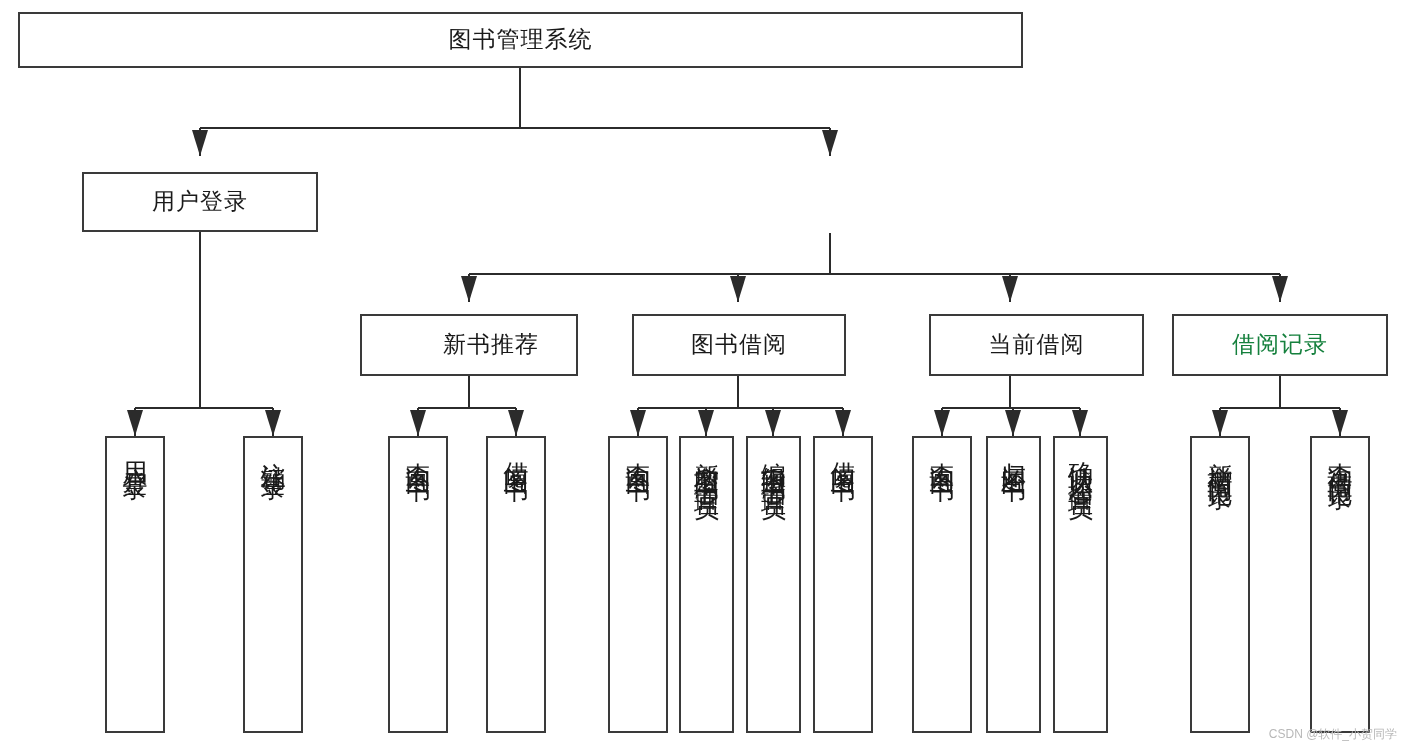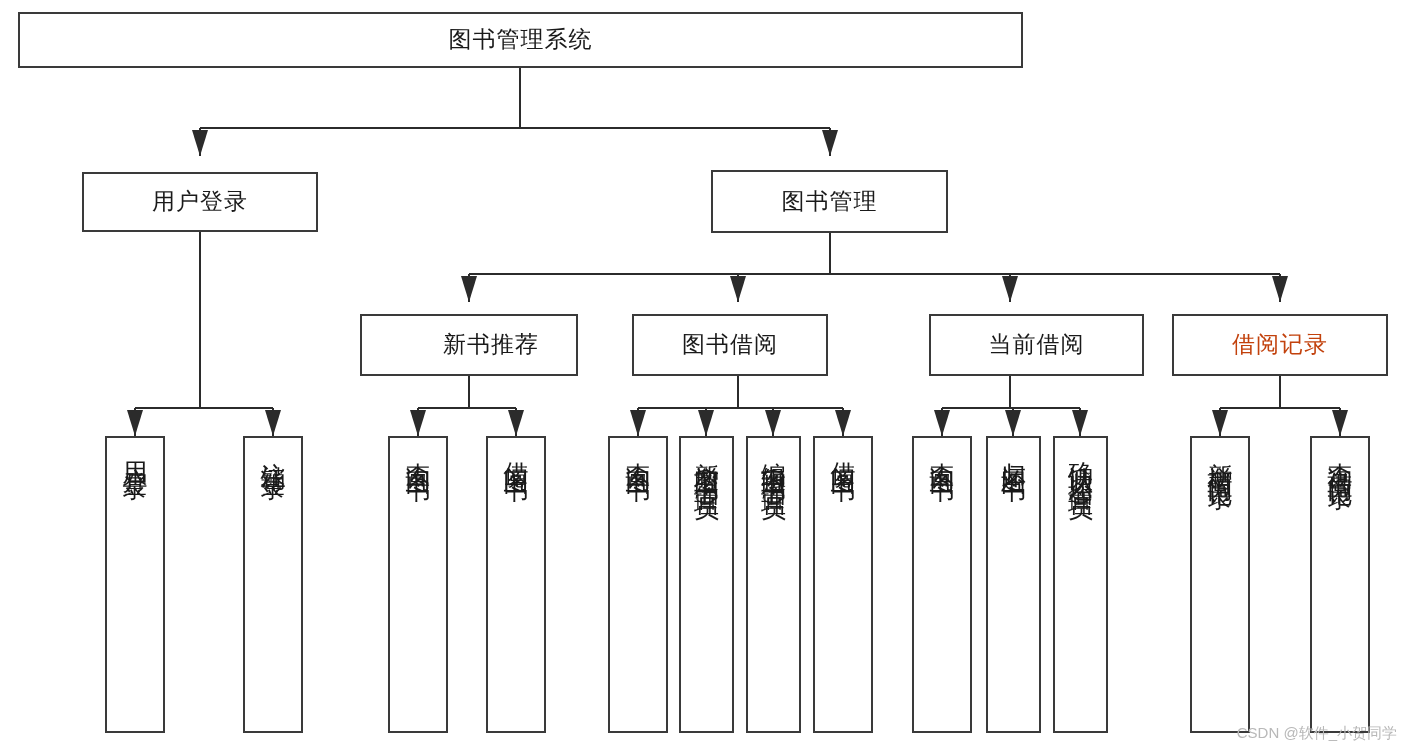--- a/index.html
+++ b/index.html
@@ -55,21 +55,21 @@
     writing-mode: vertical-rl;
     text-orientation: upright;
     font-size: 25px;
     letter-spacing: 5px;
     line-height: 1;
   }
   #watermark {
     position: absolute;
     right: 8px;
     bottom: 4px;
-    font-size: 15px;
+    font-size: 12px;
     color: #b8b8b8;
     white-space: nowrap;
     font-family: "Liberation Sans", "DejaVu Sans", sans-serif;
   }
 </style>
 </head>
 <body>
 
 <div id="diagram-root">
 
@@ -128,34 +128,31 @@
       <path d="M 1332 410 L 1348 410 L 1340 436 Z" fill="#2b2b2b"></path>
     </svg>
 
   <div class="node horizontal" id="n-root" style="left: 18px; top: 12px; width: 1005px; height: 56px; border-color: rgb(58, 58, 58); background: rgb(255, 255, 255); color: rgb(26, 26, 26);">
     <span class="node-label">图书管理系统</span>
   </div>
 
   <div class="node horizontal" id="n-l1_user_login" style="left: 82px; top: 172px; width: 236px; height: 60px; border-color: rgb(58, 58, 58); background: rgb(255, 255, 255); color: rgb(26, 26, 26);">
     <span class="node-label">用户登录</span>
   </div>
-  <div class="node horizontal" id="n-l1_book_mgmt" style="left: 711px; top: 170px; width: 237px; height: 63px; border-color: rgb(58, 58, 58); background: rgb(255, 255, 255); color: rgb(26, 26, 26);">
-    <span class="node-label">图书管理</span>
-  </div>
 
   <div class="node horizontal" id="n-l2_new_book_rec" style="left: 360px; top: 314px; width: 218px; height: 62px; border-color: rgb(58, 58, 58); background: rgb(255, 255, 255); color: rgb(26, 26, 26); padding-left: 44px;">
     <span class="node-label">新书推荐</span>
   </div>
-  <div class="node horizontal" id="n-l2_book_borrow" style="left: 632px; top: 314px; width: 196px; height: 62px; border-color: rgb(58, 58, 58); background: rgb(255, 255, 255); color: rgb(26, 26, 26);">
+  <div class="node horizontal" id="n-l2_book_borrow" style="left: 632px; top: 314px; width: 214px; height: 62px; border-color: rgb(58, 58, 58); background: rgb(255, 255, 255); color: rgb(26, 26, 26);">
     <span class="node-label">图书借阅</span>
   </div>
   <div class="node horizontal" id="n-l2_current_borrow" style="left: 929px; top: 314px; width: 215px; height: 62px; border-color: rgb(58, 58, 58); background: rgb(255, 255, 255); color: rgb(26, 26, 26);">
     <span class="node-label">当前借阅</span>
   </div>
-  <div class="node horizontal" id="n-l2_borrow_record" style="left: 1172px; top: 314px; width: 216px; height: 62px; border-color: rgb(58, 58, 58); background: rgb(255, 255, 255); color: #c2410c;">
+  <div class="node horizontal" id="n-l2_borrow_record" style="left: 1172px; top: 314px; width: 216px; height: 62px; border-color: rgb(58, 58, 58); background: rgb(255, 255, 255); color: #15803d;">
     <span class="node-label">借阅记录</span>
   </div>
 
   <div class="node vertical" id="n-l3_user_login" style="left: 105px; top: 436px; width: 60px; height: 297px; border-color: rgb(58, 58, 58); background: rgb(255, 255, 255); color: rgb(26, 26, 26);">
     <span class="node-label">用户登录</span>
   </div>
   <div class="node vertical" id="n-l3_logout" style="left: 243px; top: 436px; width: 60px; height: 297px; border-color: rgb(58, 58, 58); background: rgb(255, 255, 255); color: rgb(26, 26, 26);">
     <span class="node-label">注销登录</span>
   </div>
 

